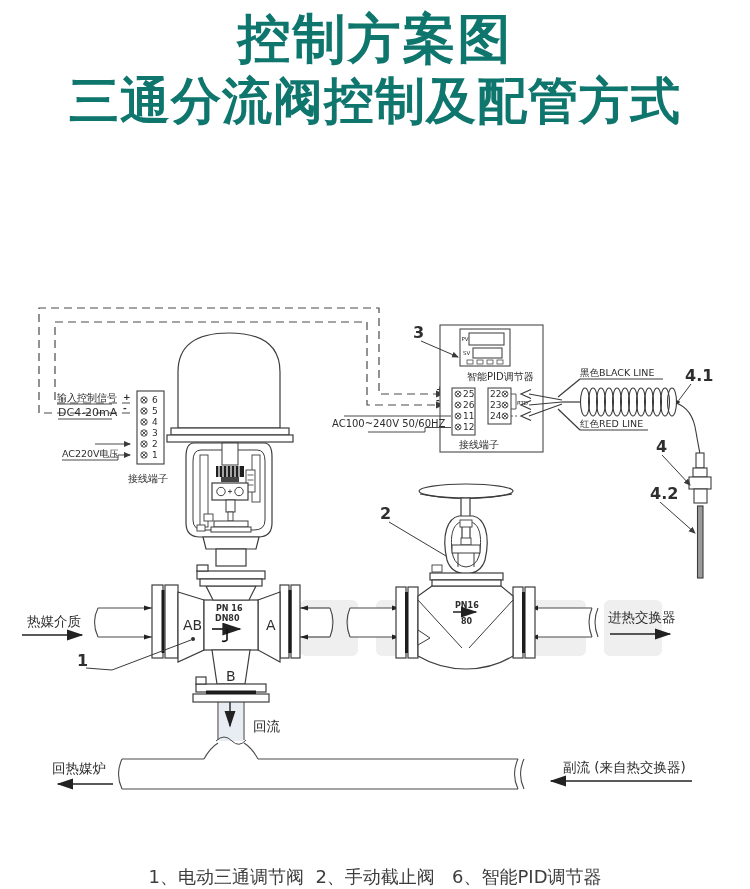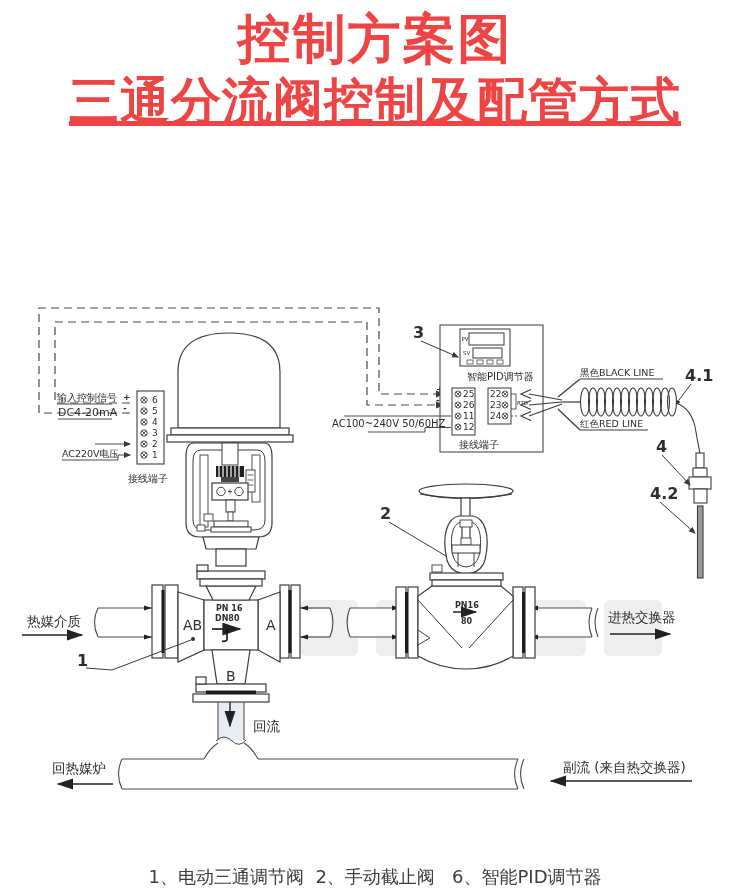--- a/index.html
+++ b/index.html
@@ -1,20 +1,20 @@
 <!DOCTYPE html>
 <html><head>
 <meta charset="utf-8">
 <style>
   html,body{margin:0;padding:0;background:#fff;}
   .page{position:relative;width:750px;height:889px;background:#fff;overflow:hidden;
         font-family:"DejaVu Sans","Liberation Sans",sans-serif;}
-  .titles{position:absolute;top:10px;left:0;width:750px;text-align:center;color:#ef4444;}
+  .titles{position:absolute;top:10px;left:0;width:750px;text-align:center;color:#0f766e;}
   .title1{font-size:53px;font-weight:900;letter-spacing:2px;line-height:1.1;}
-  .title2{font-size:50px;font-weight:900;letter-spacing:1px;line-height:1.35;text-decoration:underline;}
+  .title2{font-size:50px;font-weight:900;letter-spacing:1px;line-height:1.35;}
   .legend{position:absolute;top:812px;left:0;width:750px;text-align:center;color:#3d3d3d;
           font-size:18px;line-height:26px;white-space:pre;}
   svg{position:absolute;left:0;top:0;}
   svg text{font-family:"DejaVu Sans","Liberation Sans",sans-serif;fill:#2e2e2e;}
   .cjk{font-size:13.5px;}
   .small{font-size:10px;}
   .callout{font-size:16px;font-weight:600;}
   .bold-mini{font-size:8px;font-weight:700;}
 </style>
 </head>

